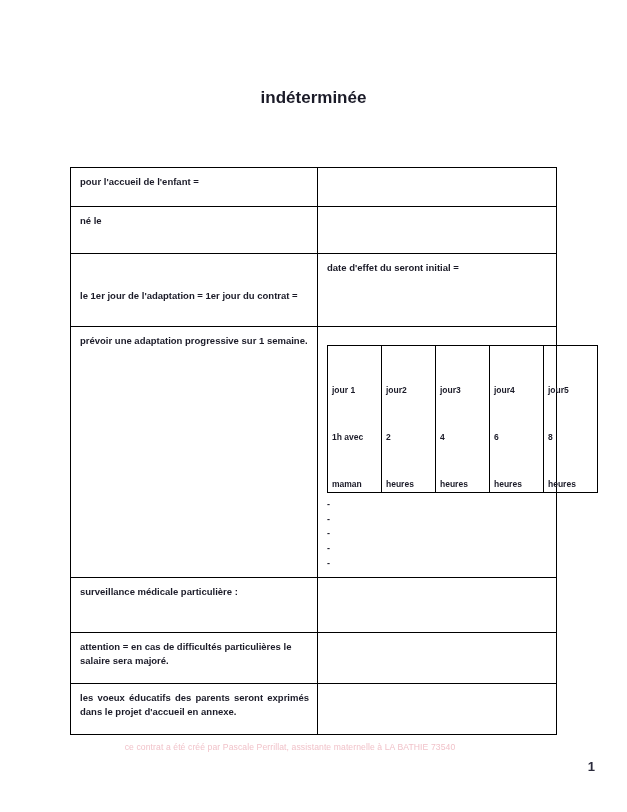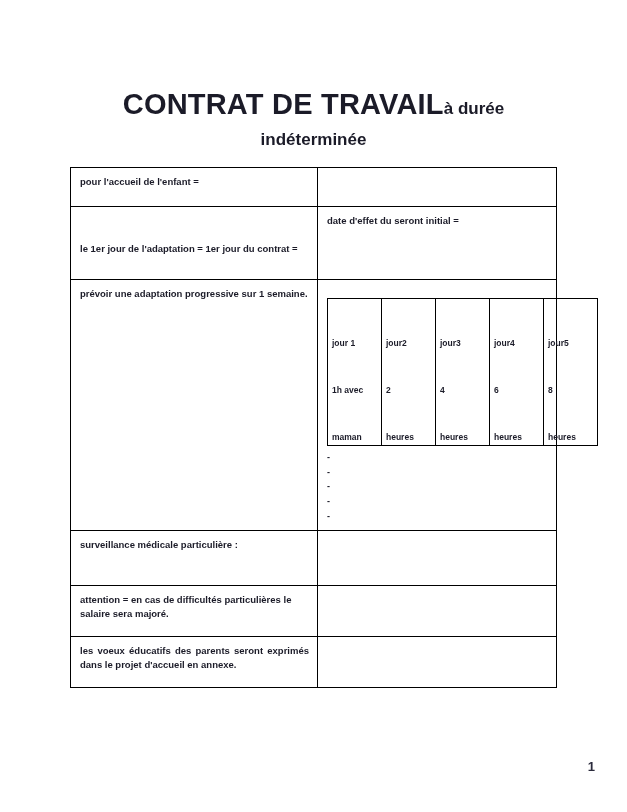--- a/index.html
+++ b/index.html
@@ -144,38 +144,39 @@
     font-weight: bold;
     color: #2b2b3c;
   }
 </style>
 </head>
 <body>
 
 <div class="page">
 
   <div class="title-block">
-    <div>
-      <span class="title-main">CONTRAT DE TRAVAIL</span><span class="title-sub-inline">à durée</span>
-    </div>
     <div class="title-line2">indéterminée</div>
   </div>
 
   <table class="contract-table">
     <colgroup>
       <col class="col-left">
       <col class="col-right">
     </colgroup>
     <tbody>
 
       <tr class="r1">
         <td>pour l'accueil de l'enfant =</td>
         <td></td>
       </tr>
 
+      <tr class="r2">
+        <td>né le</td>
+        <td></td>
+      </tr>
 
       <tr class="r3">
         <td>
           <div class="cell-bottom-anchor" style="height:42px;">
             <div class="justified">le 1er jour de l'adaptation = 1er jour du contrat =</div>
           </div>
         </td>
         <td>
           <div>date d'effet du seront initial =</div>
         </td>
@@ -245,15 +246,16 @@
       <tr class="r8">
         <td>
           <div class="justified">les voeux éducatifs des parents seront exprimés dans le projet d'accueil en annexe.</div>
         </td>
         <td></td>
       </tr>
 
     </tbody>
   </table>
 
+  <div class="credit-line">ce contrat a été créé par Pascale Perrillat, assistante maternelle à LA BATHIE 73540</div>
   <div class="page-number">1</div>
 
 </div>
 
 </body></html>

